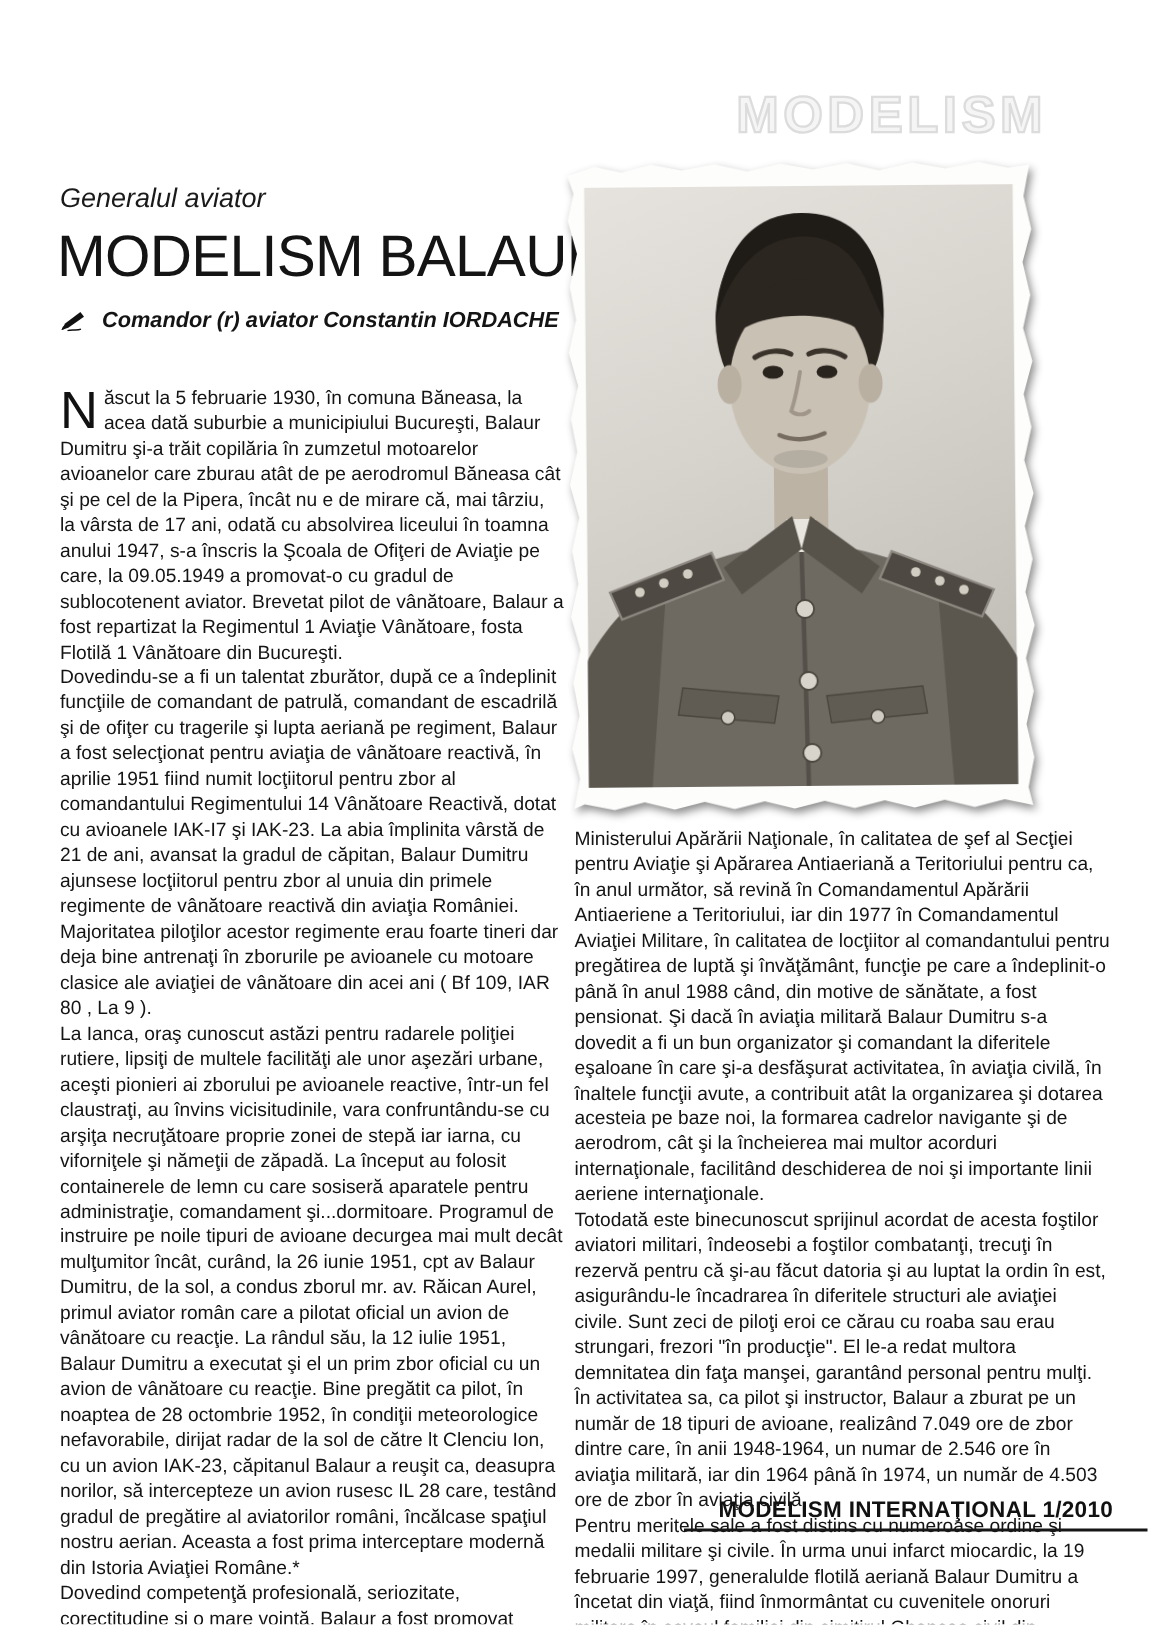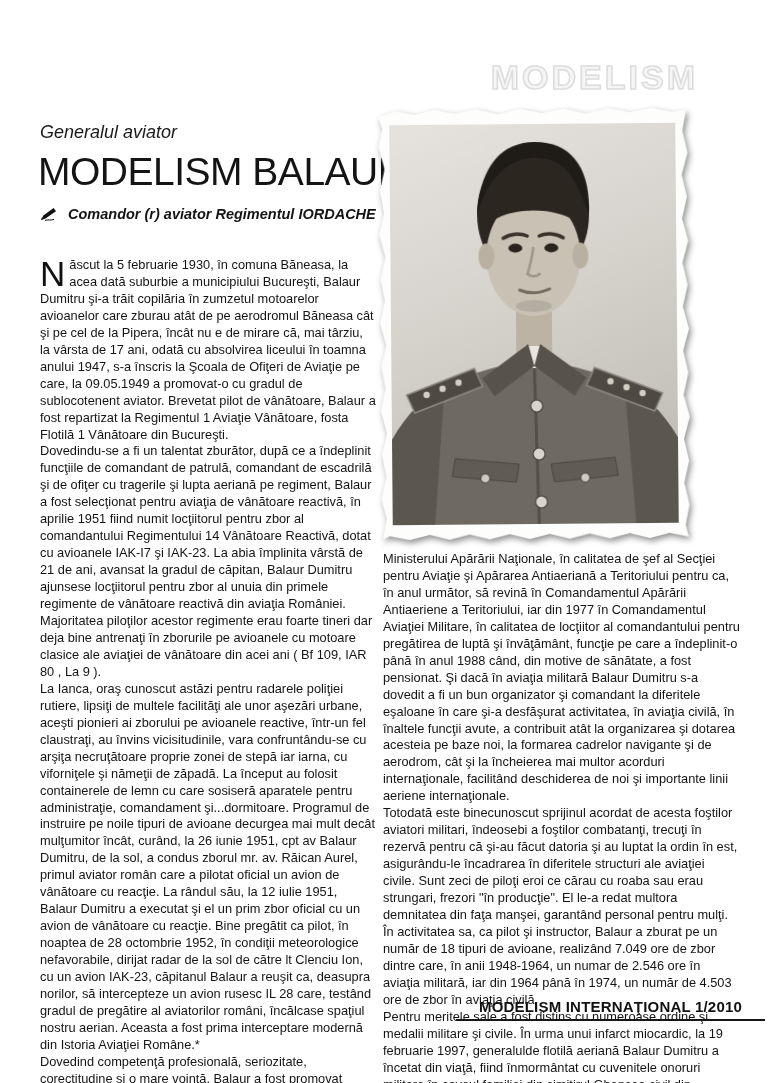--- a/index.html
+++ b/index.html
@@ -77,21 +77,21 @@
   <h1 class="title">MODELISM BALAUR</h1>
 
   <div class="byline">
     <span class="icon">
       <svg width="18" height="13" viewBox="0 0 18 13" aria-hidden="true">
         <path d="M1 12 L5.5 10.5 L16 3.2 L13.6 0 L3.4 7.6 Z" fill="#111"></path>
         <path d="M1 12 L3.6 11.1 L2.1 9.3 Z" fill="#111"></path>
         <path d="M5 12.4 C8 11.3 11 12.6 14 11.4" stroke="#111" stroke-width="1" fill="none"></path>
       </svg>
     </span>
-    <span>Comandor (r) aviator Regimentul IORDACHE</span>
+    <span>Comandor (r) aviator Constantin IORDACHE</span>
   </div>
 
   <figure class="photo-fig">
     <svg width="312" height="436" viewBox="0 0 312 436">
       <defs>
         <linearGradient id="bgGrad" x1="0" y1="0" x2="0.3" y2="1">
           <stop offset="0" stop-color="#e6e3de"></stop>
           <stop offset="0.5" stop-color="#d6d3cd"></stop>
           <stop offset="1" stop-color="#c2bfb9"></stop>
         </linearGradient>

